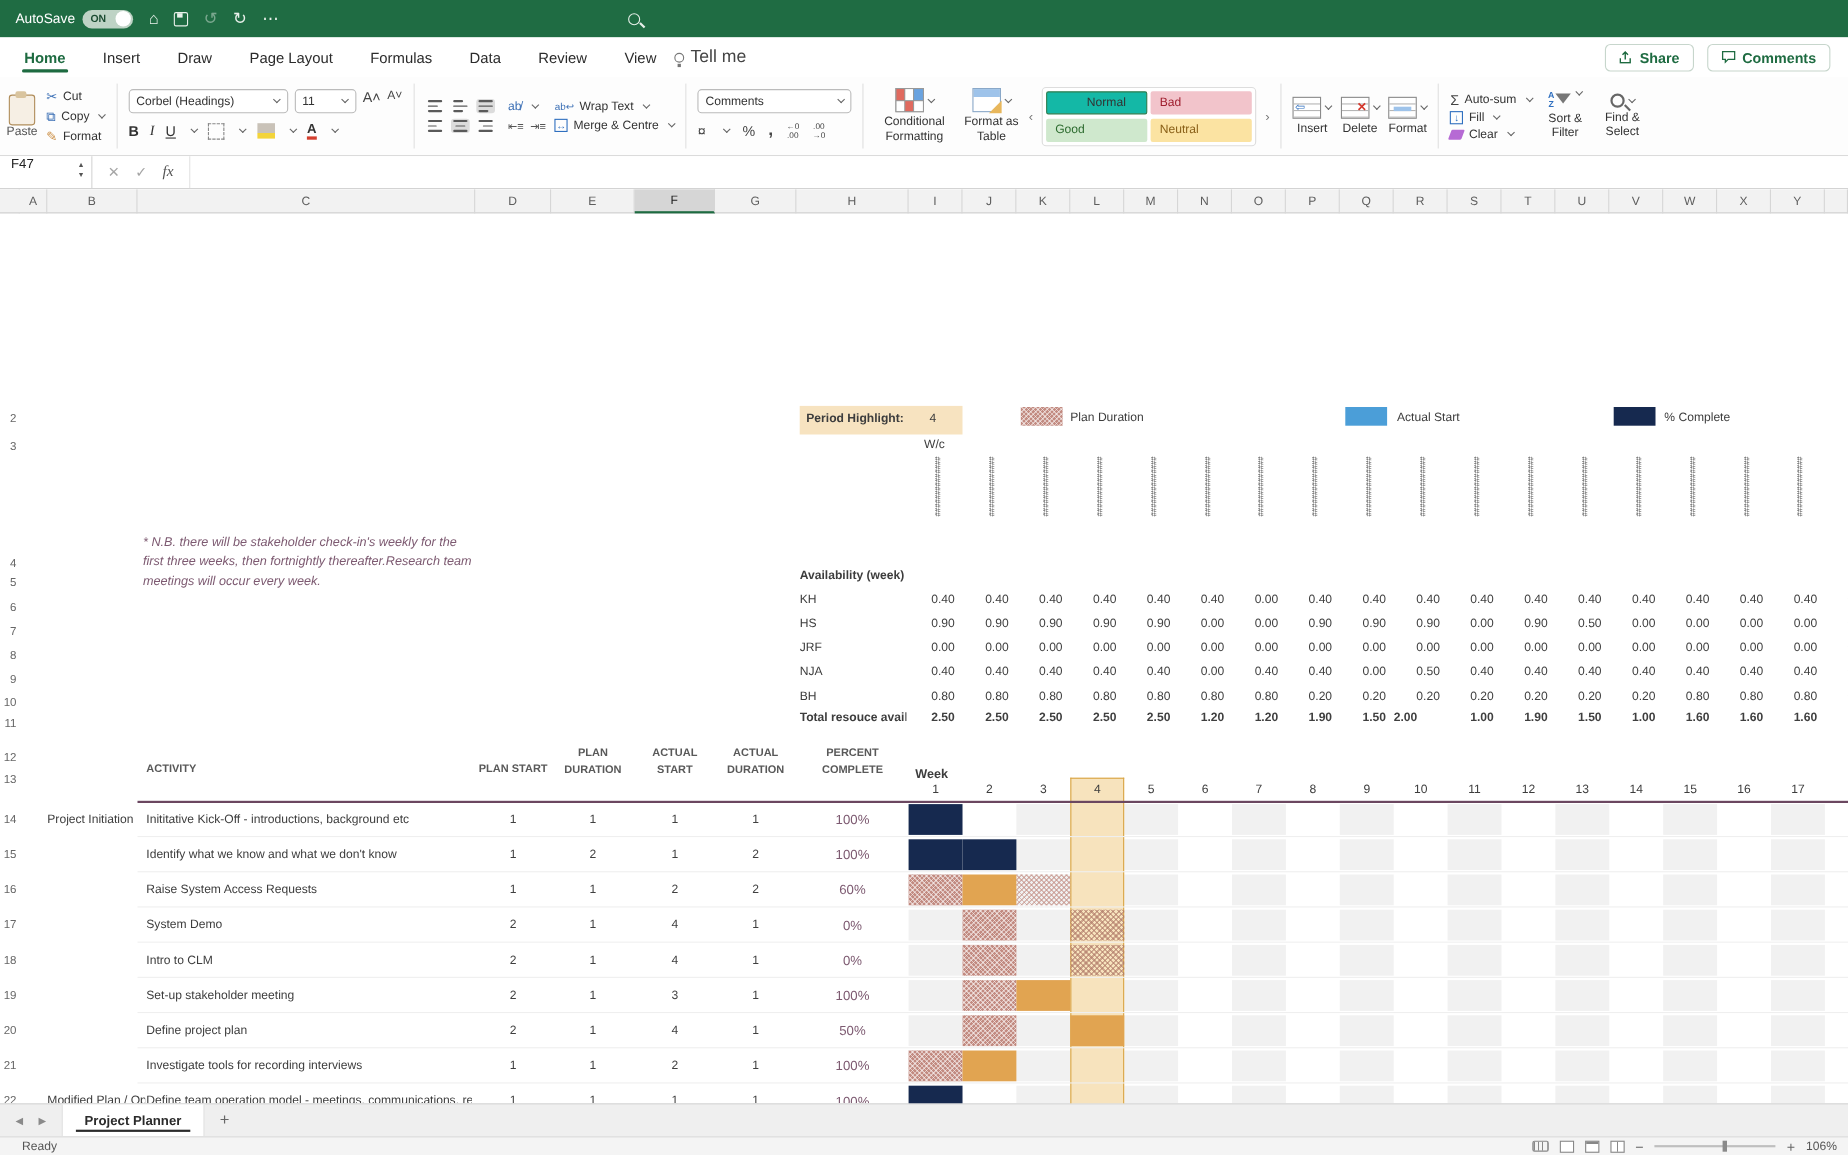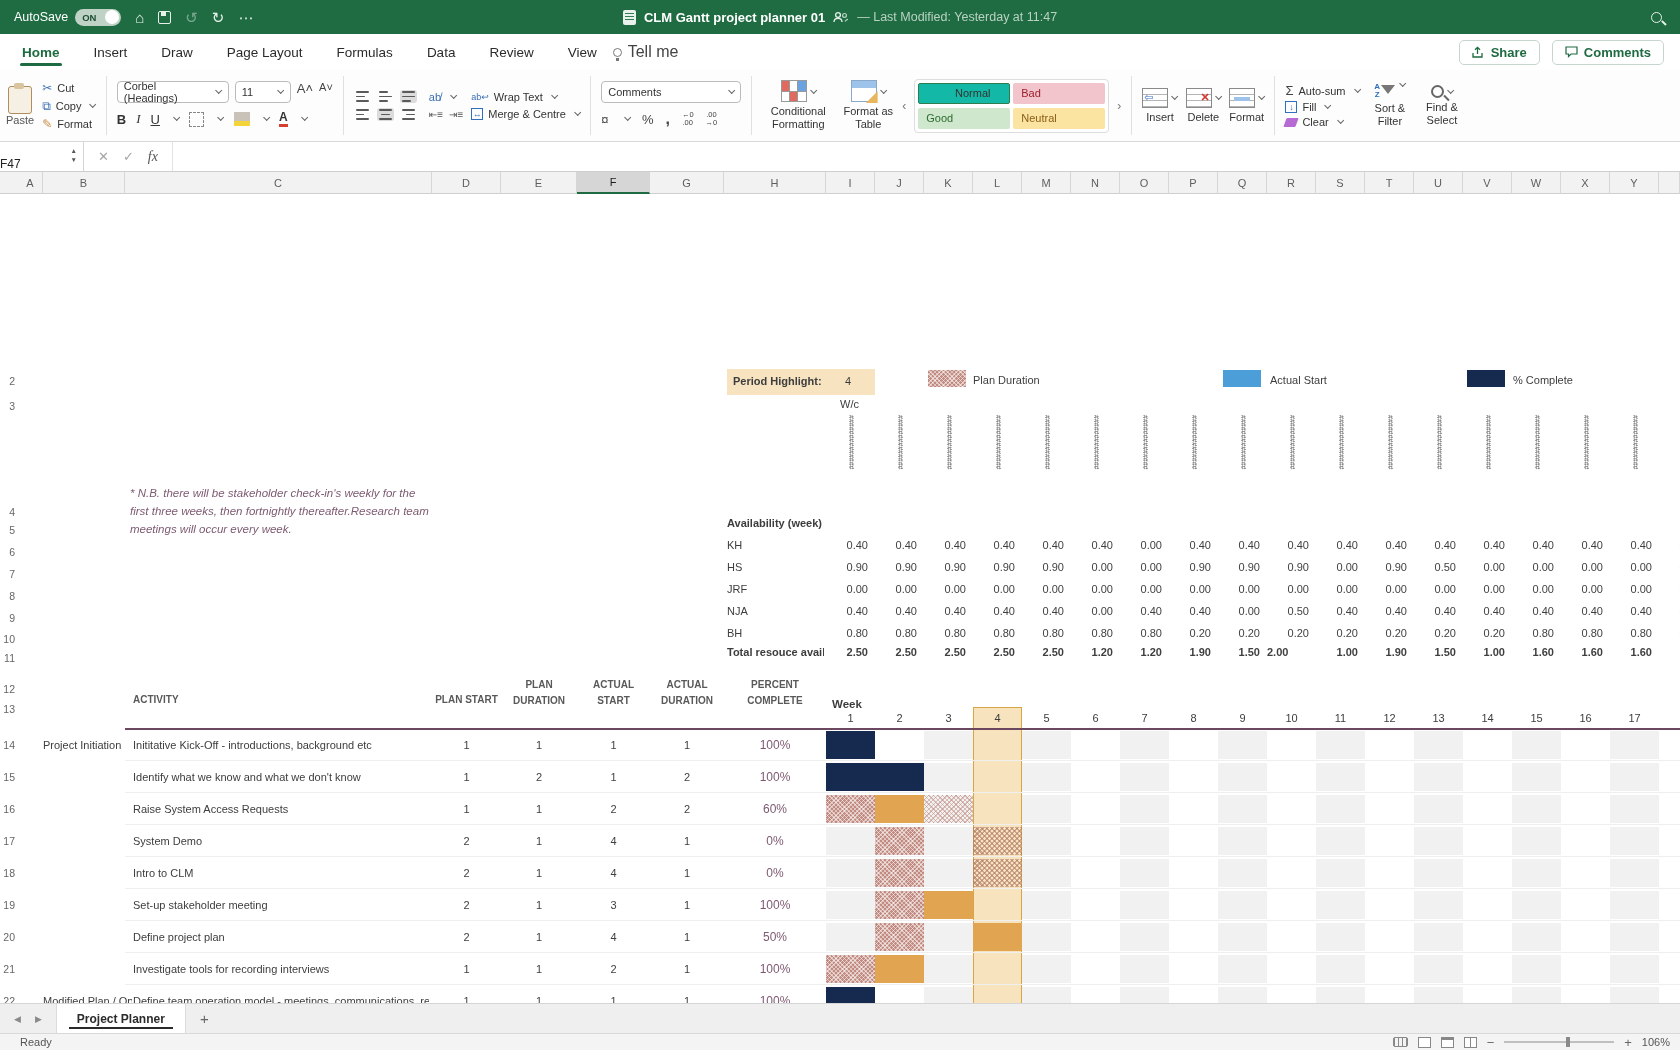--- a/index.html
+++ b/index.html
@@ -91,21 +91,21 @@
   .fillbox{width:12px;height:12px;border:1px solid #2f6fbf;color:#2f6fbf;font-size:9px;display:flex;align-items:center;justify-content:center}
   .eraser{width:12px;height:9px;background:#b66ad4;transform:skewX(-20deg);border-radius:1px}
   .sf-ic{display:flex;align-items:flex-start;gap:1px}
   .az{display:flex;flex-direction:column;font-size:8px;font-weight:bold;color:#2f6fbf;line-height:1}
   .funnel{width:0;height:0;border-left:7px solid transparent;border-right:7px solid transparent;border-top:9px solid #777;position:relative;margin-top:2px}
   .fs-ic{width:13px;height:13px;border:2px solid #666;border-radius:50%;position:relative}
   .fs-ic::after{content:"";position:absolute;left:10px;top:10px;width:7px;height:2px;background:#666;transform:rotate(45deg)}
 
   
   #fbar{position:absolute;left:0;top:142px;width:1680px;height:30px;background:#fff;border-bottom:1px solid #cfcfcf;display:flex;align-items:stretch}
-  .namebox{width:84px;display:flex;align-items:flex-end;font-size:12px;color:#222;border-right:1px solid #d5d5d5;position:relative}
+  .namebox{width:84px;display:flex;align-items:flex-start;padding-left:10px;font-size:12px;color:#222;border-right:1px solid #d5d5d5;position:relative}
   .nb-step{position:absolute;right:6px;top:4px;display:flex;flex-direction:column;font-size:6.5px;color:#555;line-height:1.4;cursor:pointer}
   .fb-ics{display:flex;align-items:center;gap:14px;padding:0 14px;color:#a5a5a5;font-size:13px;border-right:1px solid #e3e3e3}
   .fx{font-family:"Liberation Serif",serif;font-style:italic;color:#555;font-size:14px}
   .fb-input{flex:1}
 
   
   #sheet{position:absolute;left:0;top:172px;width:1680px;height:831px;background:#fff;overflow:hidden}
   #colhead{position:absolute;left:0;top:0;width:1680px;height:22px;background:#f2f2f2;border-bottom:1px solid #cfcfcf}
   .ch{position:absolute;top:0;height:22px;border-right:1px solid #d6d6d6;font-size:11px;color:#5e5e5e;display:flex;align-items:center;justify-content:center;cursor:pointer}
   .ch.sel{background:#d6d6d6;border-bottom:2px solid #1e6b41;color:#1c1c1c}
@@ -163,33 +163,20 @@
             <span>ON</span>
             <span class="as-knob"></span>
           </span>
       </div>
       <span class="tb-ic">⌂</span>
       <span class="save-ic"></span>
       <span class="tb-ic dim">↺</span>
       <span class="tb-ic">↻</span>
       <span class="tb-ic">⋯</span>
     </div>
-    <div class="tb-center">
-      <span class="doc-ic"></span>
-      <span class="tb-title">CLM Gantt project planner 01</span>
-      <span class="ppl-ic">
-          <svg width="16" height="12" viewBox="0 0 16 12">
-            <circle cx="5" cy="4" r="2.4" fill="none" stroke="#e8f0ea" stroke-width="1.3"></circle>
-            <path d="M1 11c0-2.3 1.8-3.6 4-3.6s4 1.3 4 3.6" fill="none" stroke="#e8f0ea" stroke-width="1.3"></path>
-            <circle cx="11.5" cy="4.4" r="1.9" fill="none" stroke="#bcd4c4" stroke-width="1.2"></circle>
-            <path d="M12 10.6c.9-1.8 1.9-2.4 3-2.3" fill="none" stroke="#bcd4c4" stroke-width="1.2"></path>
-          </svg>
-        </span>
-      <span class="tb-mod">— Last Modified: Yesterday at 11:47</span>
-    </div>
     <div class="tb-right">
         <span class="mag"></span>
       </div>
   </div>
 
   <div id="menurow">
     <div class="mtabs" id="mtabs">
         <div class="mtab active">Home</div>
         <div class="mtab">Insert</div>
         <div class="mtab">Draw</div>
@@ -239,21 +226,21 @@
         <div class="smallbtn">
             <span class="sc-ic" style="color:#c98a3d">✎</span>
             <span>Format</span>
           </div>
       </div>
     </div>
     <div class="rsep"></div>
     <div class="rgroup">
       <div class="fontbox">
         <div class="selrow">
-          <div class="selbox" style="width:112px">
+          <div class="selbox" style="width:145px">
               <span>Corbel (Headings)</span>
               <span class="chev"></span>
             </div>
           <div class="selbox" style="width:56px">
               <span>11</span>
               <span class="chev"></span>
             </div>
           <span style="font-size:13px;color:#444;cursor:pointer">A˄</span>
           <span style="font-size:11px;color:#444;cursor:pointer">A˅</span>
         </div>

